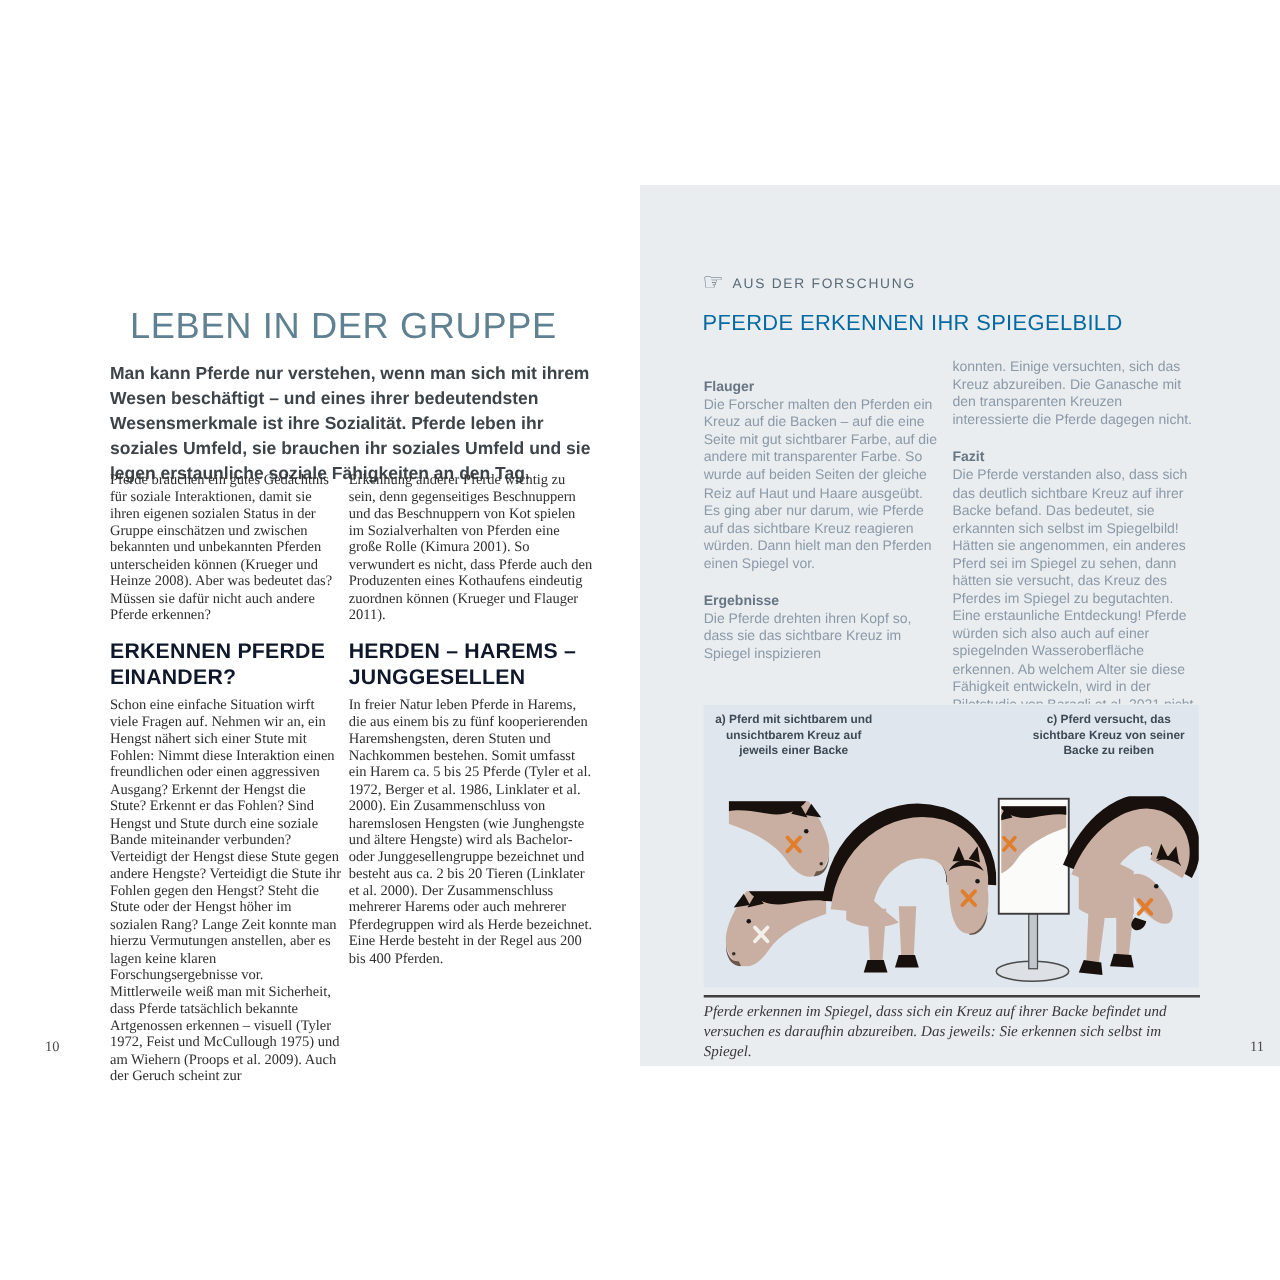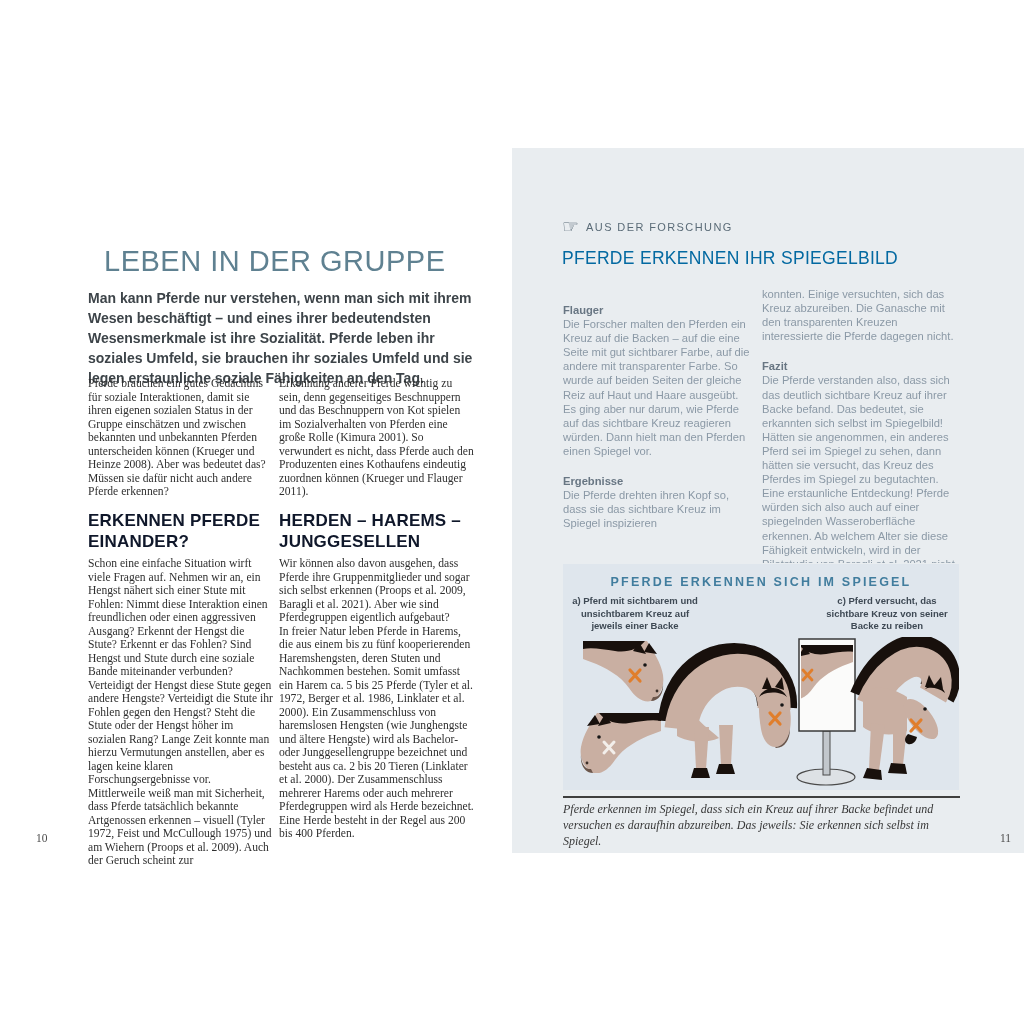--- a/index.html
+++ b/index.html
@@ -56,21 +56,20 @@
 </div>
 
 <div class="abs lp-head lp-h1">ERKENNEN PFERDE EINANDER?</div>
 <div class="abs lp-head lp-h2">HERDEN – HAREMS – JUNGGESELLEN</div>
 
 <div class="abs serifcol lp-c1p2">
   <p>Schon eine einfache Situation wirft viele Fragen auf. Nehmen wir an, ein Hengst nähert sich einer Stute mit Fohlen: Nimmt diese Interaktion einen freundlichen oder einen aggressiven Ausgang? Erkennt der Hengst die Stute? Erkennt er das Fohlen? Sind Hengst und Stute durch eine soziale Bande miteinander verbunden? Verteidigt der Hengst diese Stute gegen andere Hengste? Verteidigt die Stute ihr Fohlen gegen den Hengst? Steht die Stute oder der Hengst höher im sozialen Rang? Lange Zeit konnte man hierzu Vermutungen anstellen, aber es lagen keine klaren Forschungsergebnisse vor.</p>
   <p>Mittlerweile weiß man mit Sicherheit, dass Pferde tatsächlich bekannte Artgenossen erkennen – visuell (Tyler 1972, Feist und McCullough 1975) und am Wiehern (Proops et al. 2009). Auch der Geruch scheint zur</p>
 </div>
 <div class="abs serifcol lp-c2p2">
-  <p>Wir können also davon ausgehen, dass Pferde ihre Gruppenmitglieder und sogar sich selbst erkennen (Proops et al. 2009, Baragli et al. 2021). Aber wie sind Pferdegruppen eigentlich aufgebaut?</p>
   <p>In freier Natur leben Pferde in Harems, die aus einem bis zu fünf kooperierenden Haremshengsten, deren Stuten und Nachkommen bestehen. Somit umfasst ein Harem ca. 5 bis 25 Pferde (Tyler et al. 1972, Berger et al. 1986, Linklater et al. 2000). Ein Zusammenschluss von haremslosen Hengsten (wie Junghengste und ältere Hengste) wird als Bachelor- oder Junggesellengruppe bezeichnet und besteht aus ca. 2 bis 20 Tieren (Linklater et al. 2000). Der Zusammenschluss mehrerer Harems oder auch mehrerer Pferdegruppen wird als Herde bezeichnet. Eine Herde besteht in der Regel aus 200 bis 400 Pferden.</p>
 </div>
 
 <div class="abs pagenum pg10">10</div>
 
 <div class="abs panel"></div>
 
 <div class="abs kicker">
   <span class="hand">☞</span>
   <span class="ktext">AUS DER FORSCHUNG</span>
@@ -84,21 +83,20 @@
   <p>Die Pferde drehten ihren Kopf so, dass sie das sichtbare Kreuz im Spiegel inspizieren</p>
 </div>
 
 <div class="abs rpcol rp-c2">
   <p>konnten. Einige versuchten, sich das Kreuz abzureiben. Die Ganasche mit den transparenten Kreuzen interessierte die Pferde dagegen nicht.</p>
   <p class="sublabel">Fazit</p>
   <p>Die Pferde verstanden also, dass sich das deutlich sichtbare Kreuz auf ihrer Backe befand. Das bedeutet, sie erkannten sich selbst im Spiegelbild! Hätten sie angenommen, ein anderes Pferd sei im Spiegel zu sehen, dann hätten sie versucht, das Kreuz des Pferdes im Spiegel zu begutachten. Eine erstaunliche Entdeckung! Pferde würden sich also auch auf einer spiegelnden Wasseroberfläche erkennen. Ab welchem Alter sie diese Fähigkeit entwickeln, wird in der Pilotstudie von Baragli et al. 2021 nicht angesprochen.</p>
 </div>
 
 <div class="abs figure">
-  <div class="fig-title">PFERDE ERKENNEN SICH IM SPIEGEL</div>
   <div class="fig-labels">
     <div>a) Pferd mit sichtbarem und unsichtbarem Kreuz auf jeweils einer Backe</div>
     <div>c) Pferd versucht, das sichtbare Kreuz von seiner Backe zu reiben</div>
   </div>
   <svg class="fig-svg" width="396" height="150" viewBox="0 0 396 150">
     <defs>
       <clipPath id="cropA1">
           <rect x="20" y="2" width="82" height="64"></rect>
         </clipPath>
       <clipPath id="cropA2">

